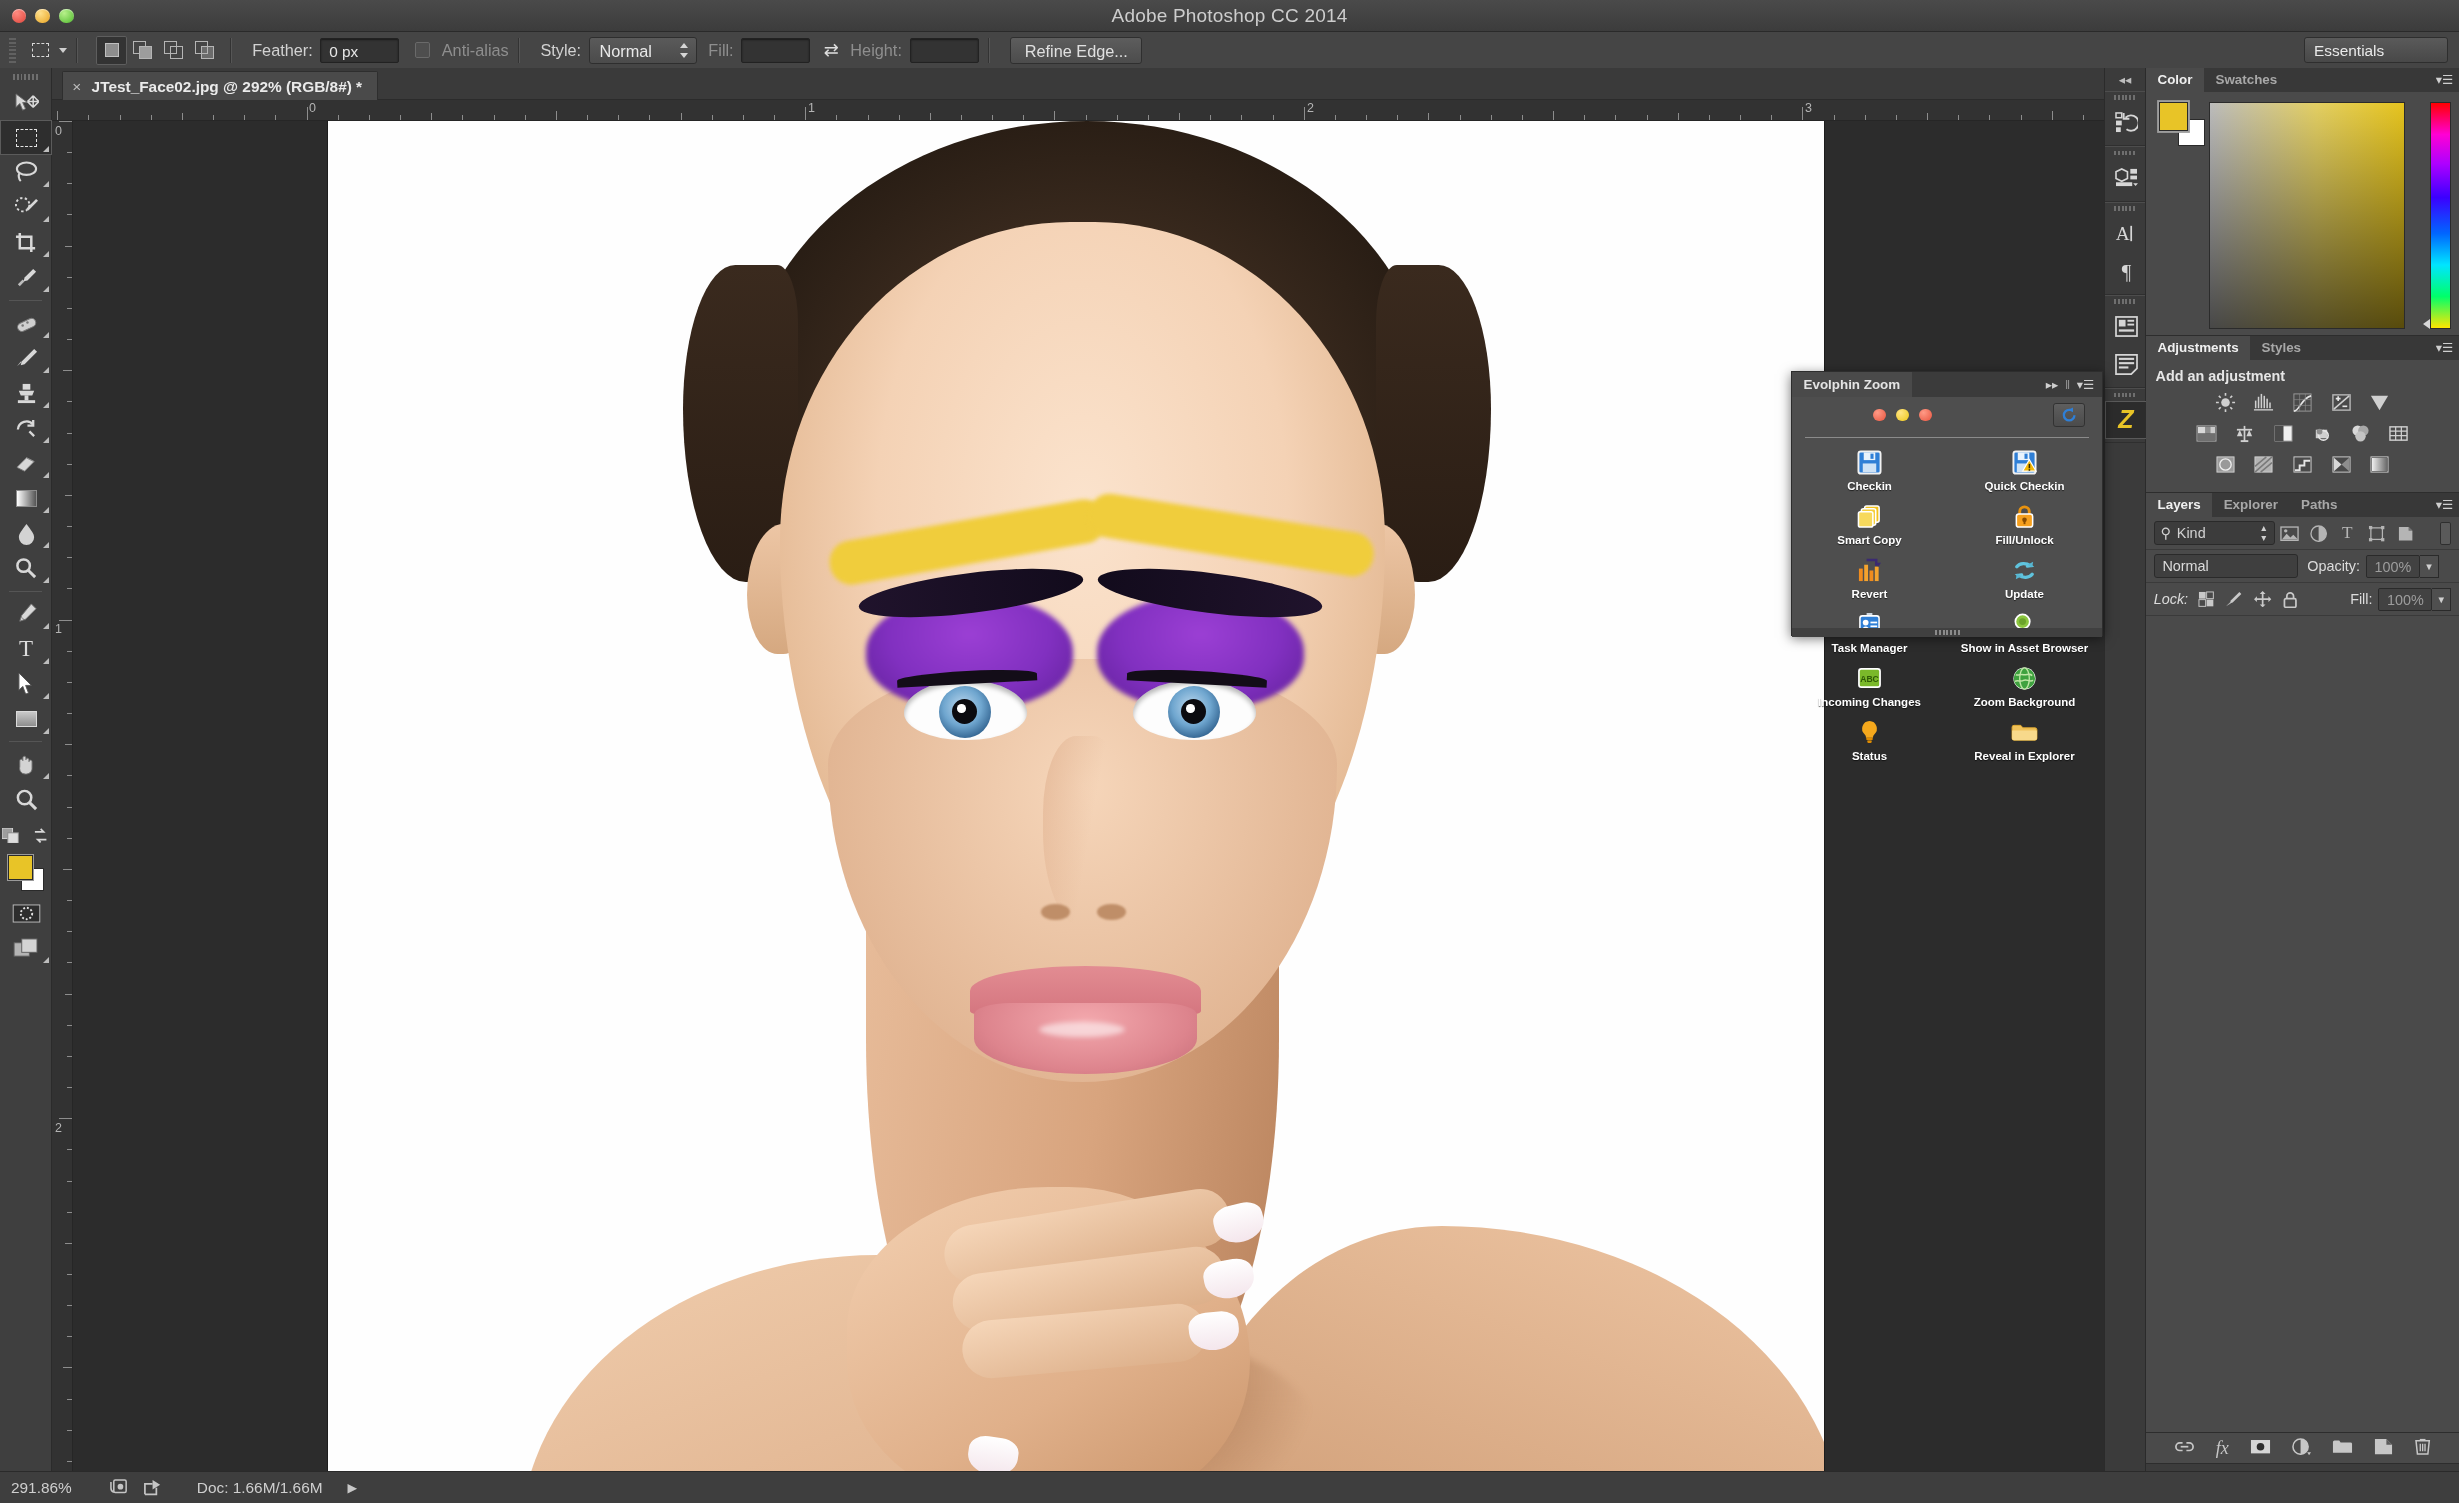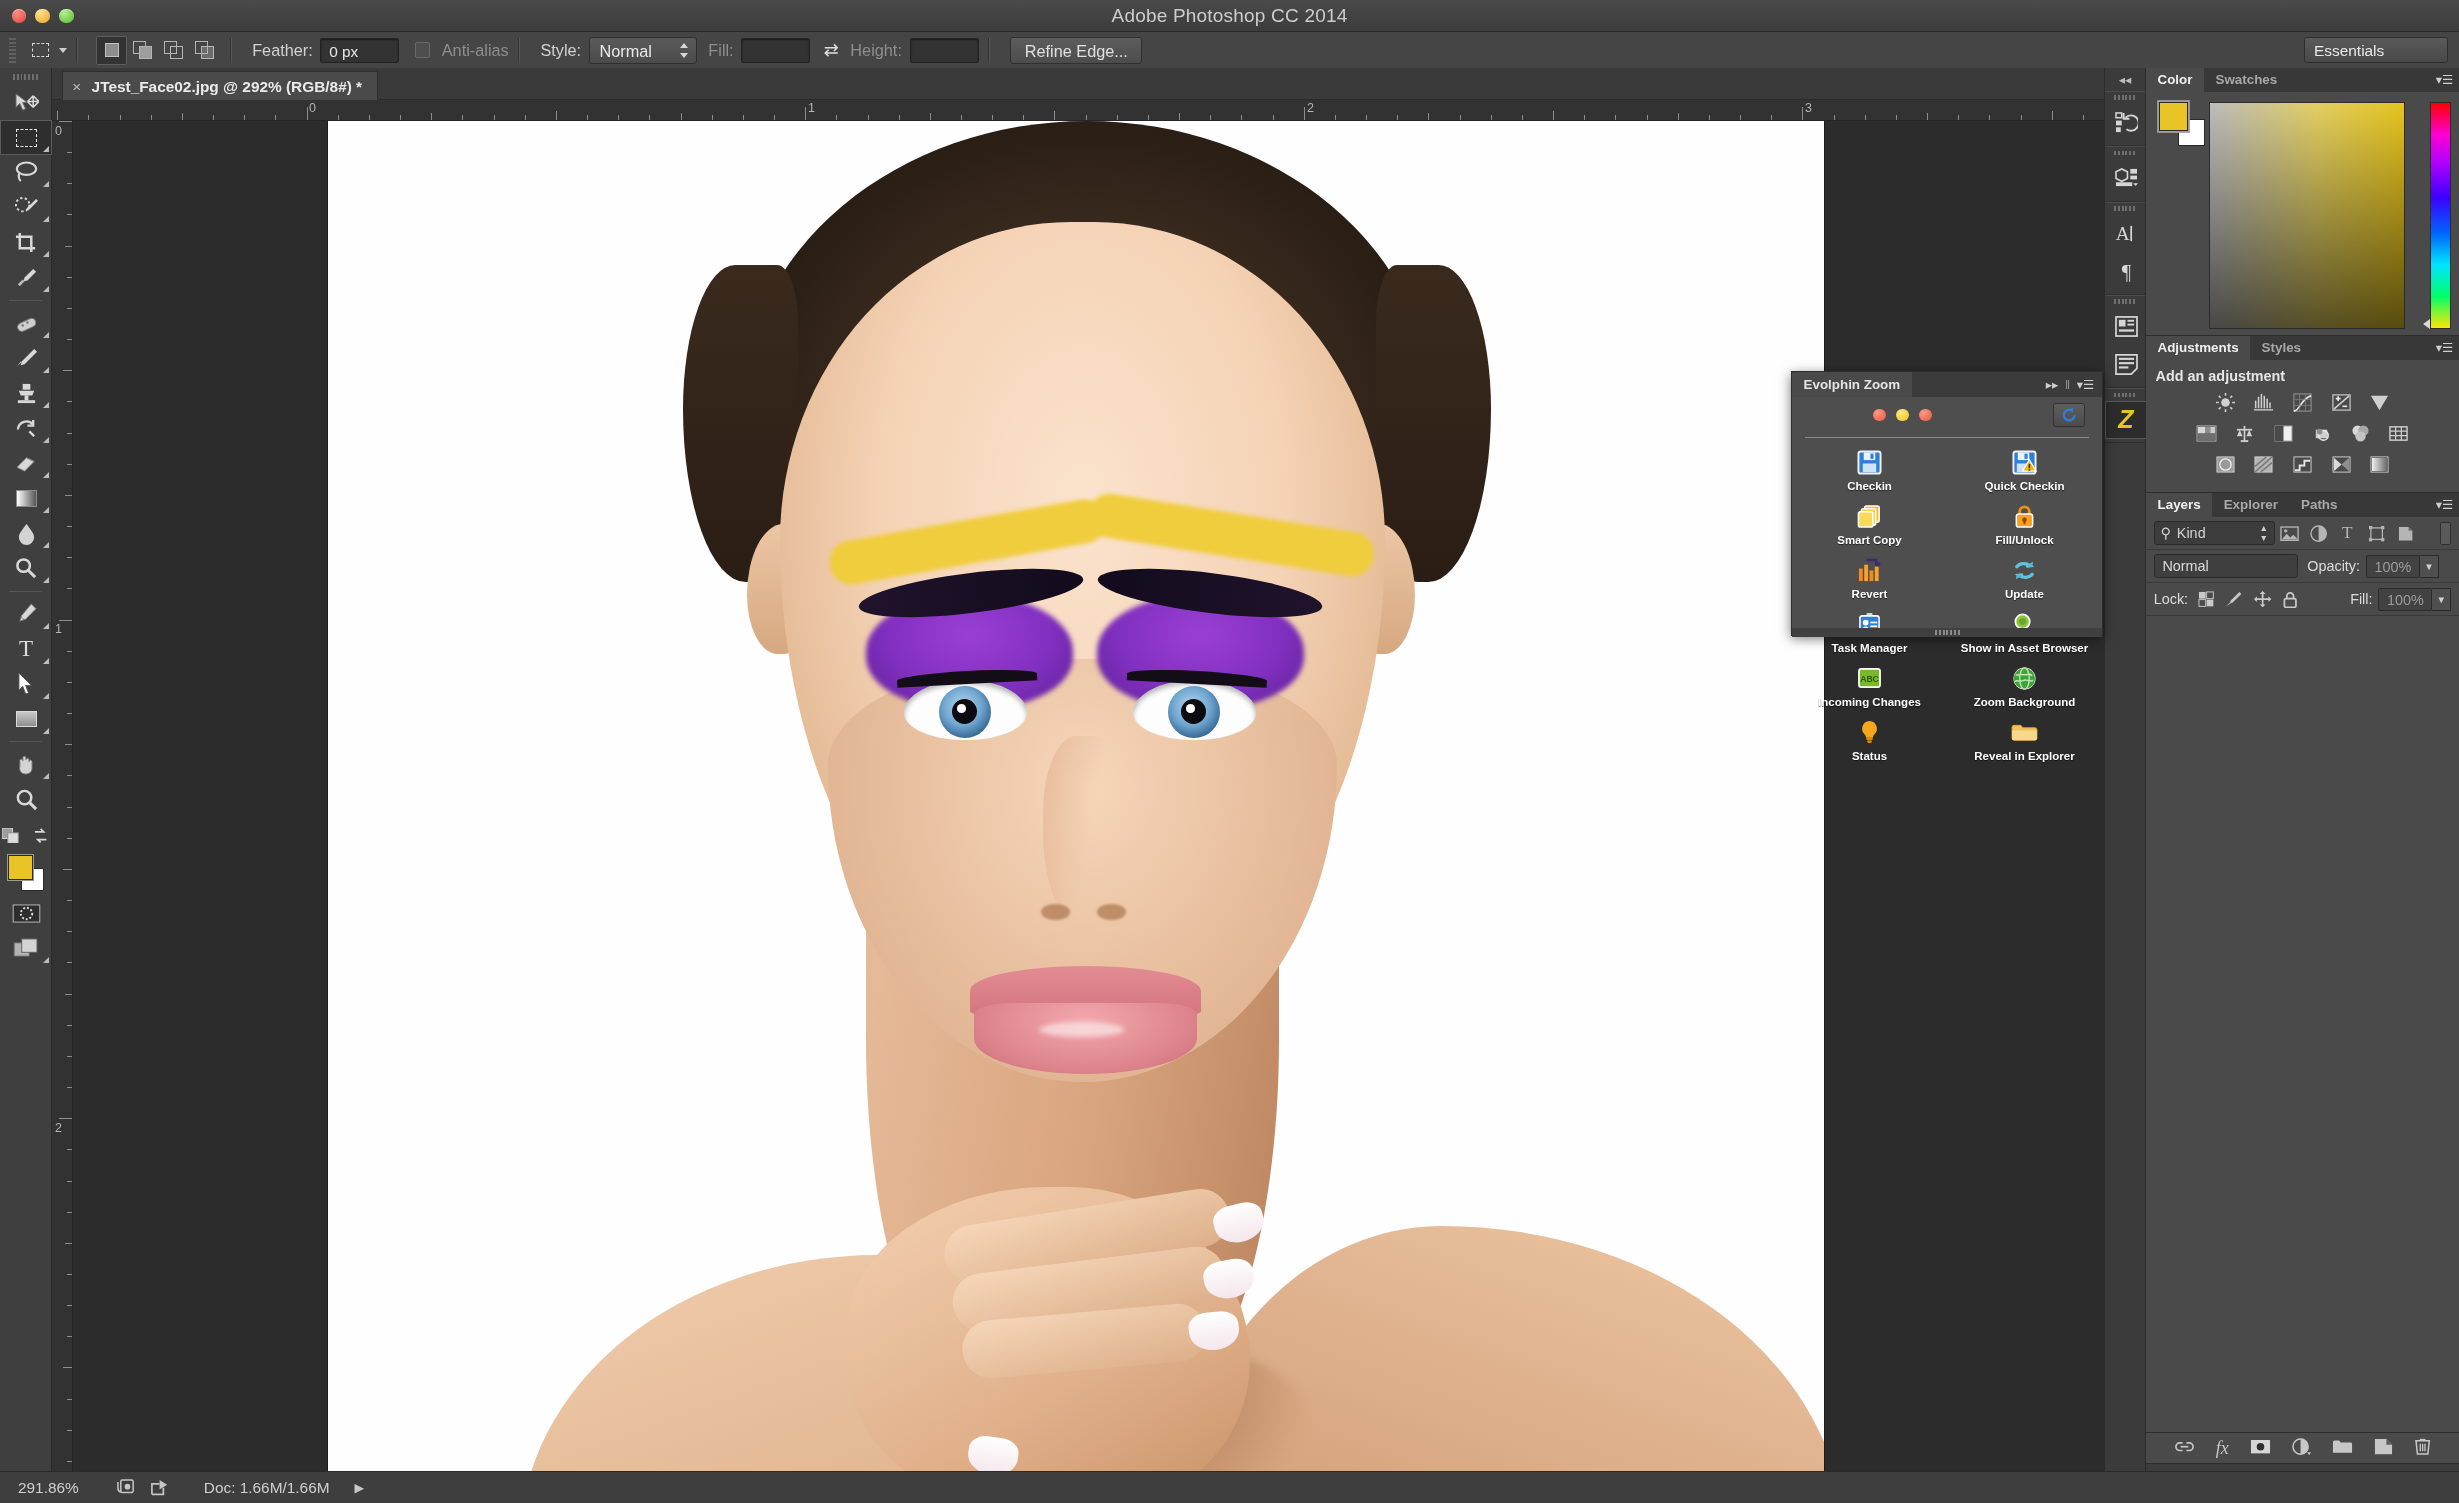--- a/index.html
+++ b/index.html
@@ -305,38 +305,38 @@
     height:24px; width:121px; padding:0 5.8px; color:#d2d2d2; font-size:14.4px; gap:5.8px;}
   .ksel{ position:relative; flex:1;}
   .filtericon{ width:29px;height:24px;display:flex;align-items:center;justify-content:center;color:#bdbdbd;}
   .blendsel{ background:#3f3f3f; border:1px solid #2a2a2a; border-radius:2.9px; height:24px; width:144px;
     color:#dcdcdc; font-size:14.4px; padding:0 19px 0 7.7px; line-height:23px; position:relative;}
   .opaclbl{ color:#dcdcdc; font-size:14.4px; margin-left:9.6px;}
   .opacval{ background:#424242; border:1px solid #2a2a2a; border-radius:1.9px; height:23px; width:54px;
     color:#9d9d9d; font-size:14.4px; text-align:center; line-height:22px; margin-left:5.8px;}
   .spin{ width:19px;height:23px; background:#4f4f4f; border:1px solid #2a2a2a; border-left:none;
     display:flex;align-items:center;justify-content:center;color:#d0d0d0;font-size:9.6px;}
-  .locklbl{ color:#dcdcdc; font-size:14.4px; }
+  .locklbl{ color:#dcdcdc; font-size:14.4px;font-style:italic; }
   .lockicons{ display:flex; gap:11.5px; margin-left:9.6px; color:#c9c9c9;}
   .layeritem{ display:flex; align-items:center; height:50px; background:#6c83a4; padding:0 7.7px; }
   .eyecol{ width:29px; display:flex; align-items:center; justify-content:center;}
   .thumb{ width:44px; height:44px; border:1px solid #252525; overflow:hidden; position:relative; background:#fff;}
   .layername{ flex:1; color:#fff; font-size:15.4px; font-style:italic; font-weight:bold; margin-left:11.5px;}
   .layerlockico{ color:#dcdcdc; margin-right:3.8px;}
   .layerlist{ height:calc(100% - 154px); background:#3f3f3f;}
   .lpfoot{ position:absolute; left:0; right:0; bottom:0; height:31px; background:#4a4a4a;
     border-top:1px solid #2d2d2d; display:flex; align-items:center; justify-content:center; gap:21px; color:#c7c7c7;}
 
   
   .statusbar{
     position:absolute; left:0; bottom:0; width:2459px; height:32px;
     background:#3e3e3e; border-top:1px solid #2a2a2a;
     display:flex; align-items:center; color:#cfcfcf; font-size:15.4px;
   }
-  .sb-zoom{ margin-left:18px; width:86px; }
+  .sb-zoom{ margin-left:11px; width:86px; }
   .sb-ico{ margin-left:13.4px; color:#c5c5c5; display:flex; align-items:center;}
   .sb-doc{ margin-left:33px; }
   .sb-tri{ margin-left:25px; color:#c8c8c8; font-size:12.5px;}
 </style>
 </head>
 <body>
 
 <div class="app">
 
   <div class="titlebar">

